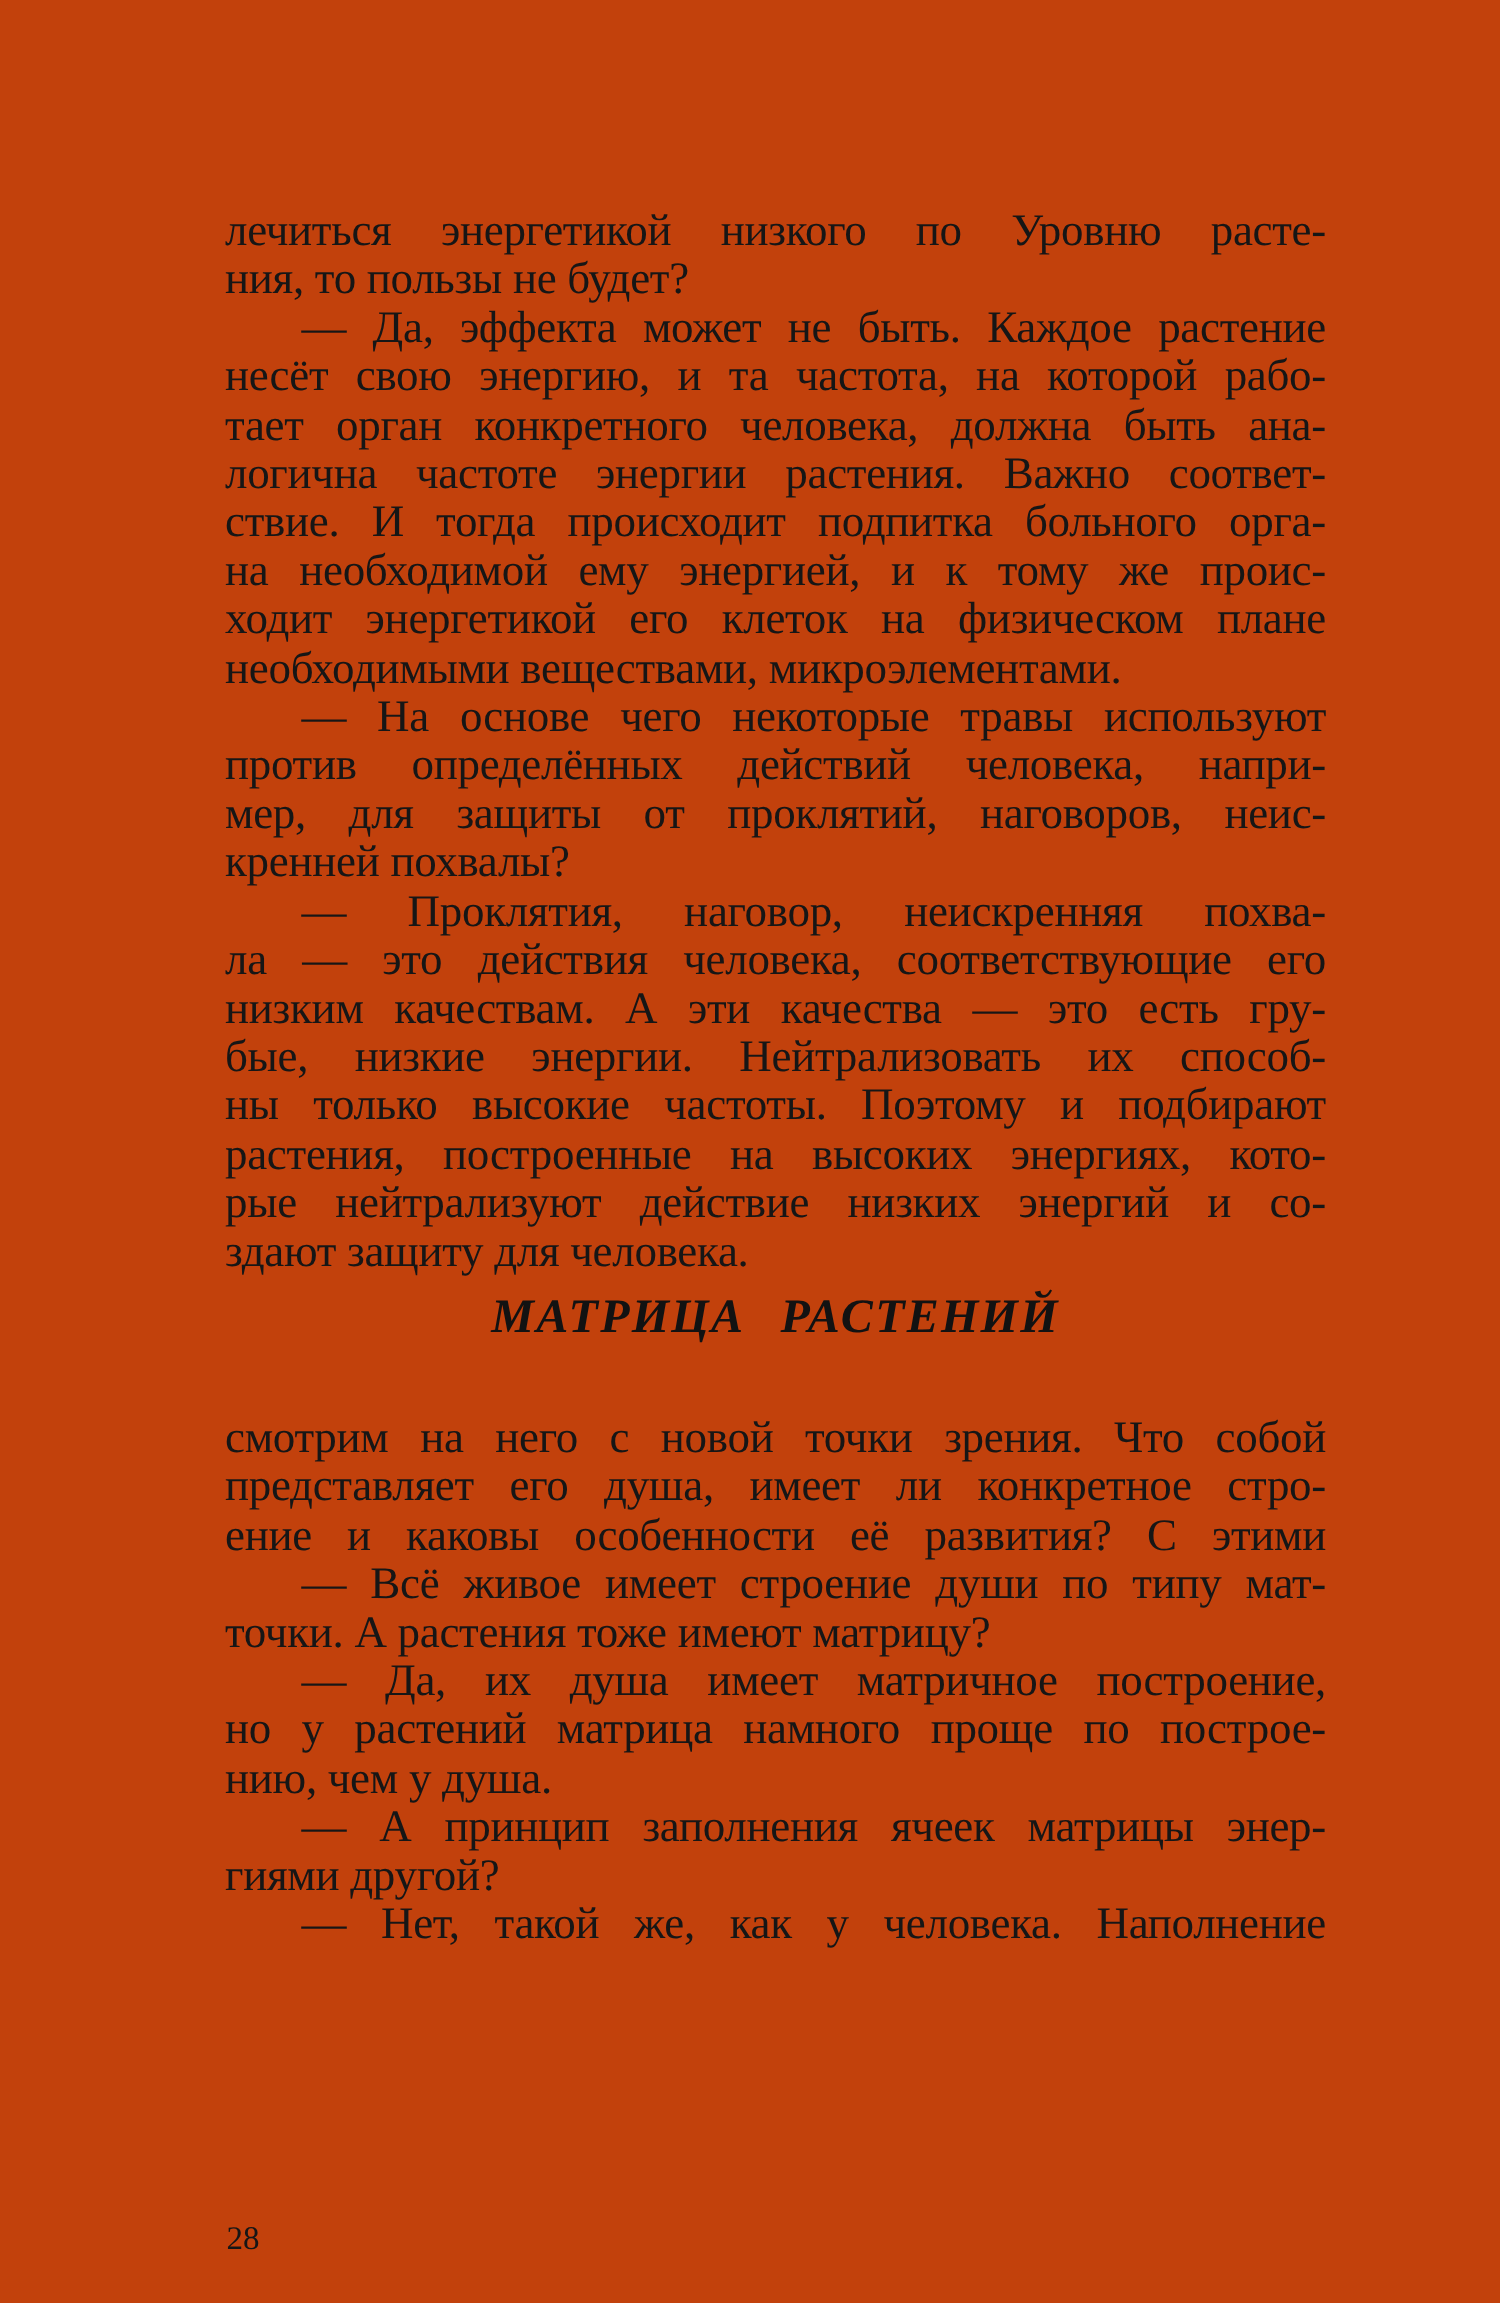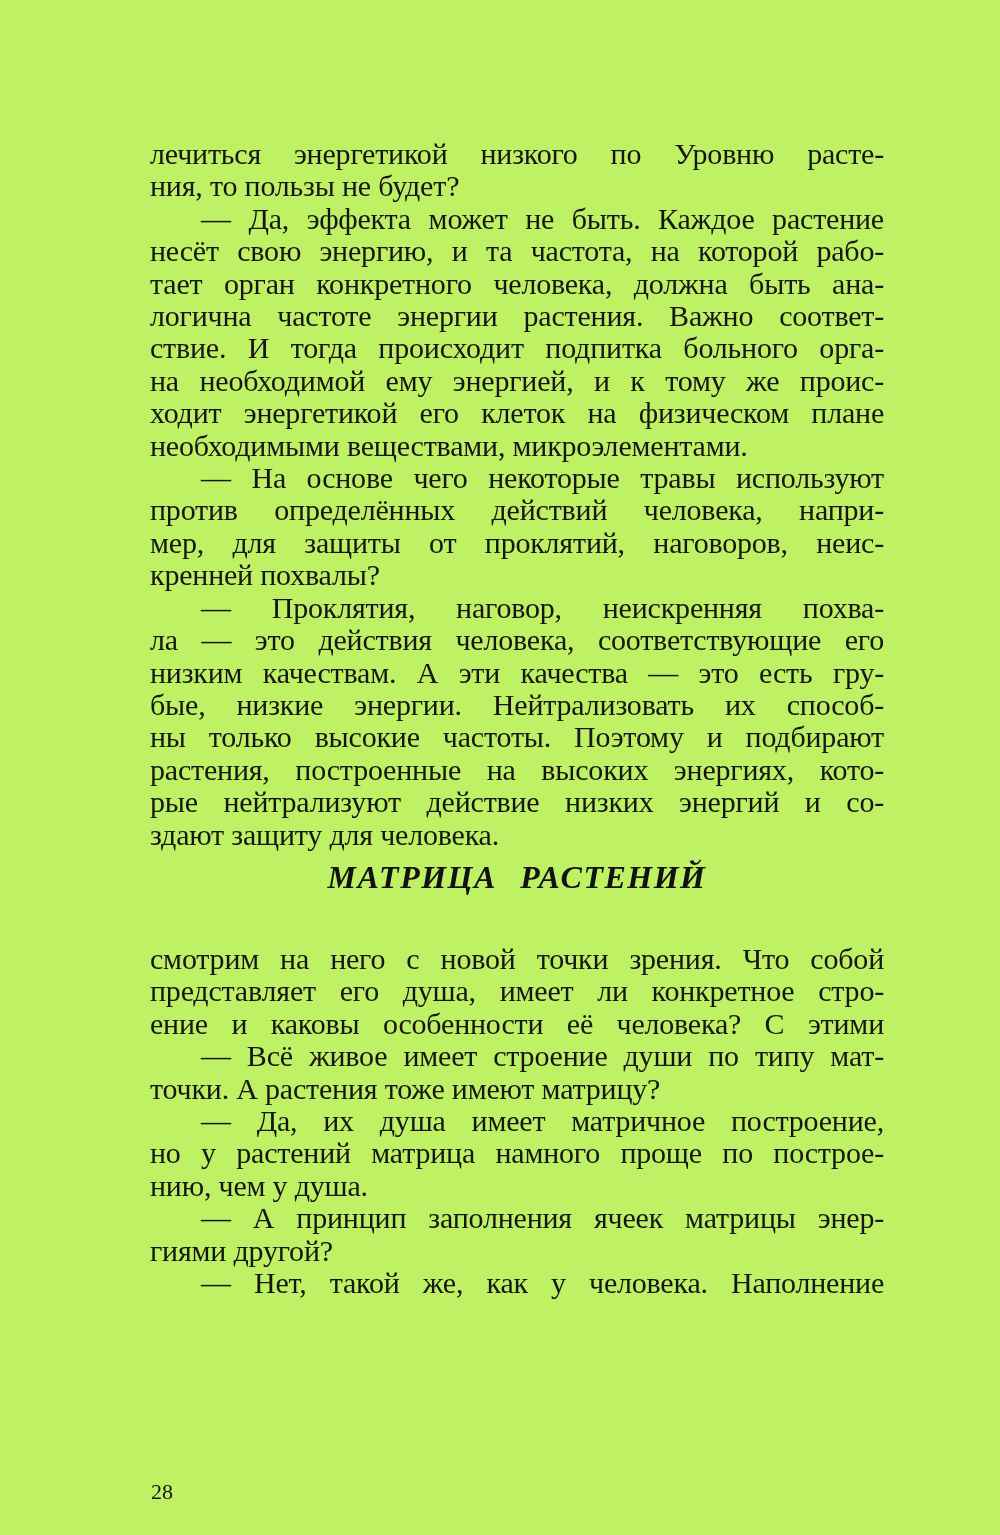--- a/index.html
+++ b/index.html
@@ -4,21 +4,21 @@
 <style>
   html, body {
     margin: 0;
     padding: 0;
     background: #ffffff;
   }
   .page {
     position: relative;
     width: 1000px;
     height: 1535px;
-    background: #bef264;
+    background: #c2410c;
     color: #161616;
     font-family: "Liberation Serif", "DejaVu Serif", serif;
     overflow: hidden;
   }
   .text-column {
     position: absolute;
     left: 150px;
     top: 138px;
     width: 734px;
   }
@@ -95,21 +95,21 @@
         <div class="line justified">бые, низкие энергии. Нейтрализовать их способ-</div>
         <div class="line justified">ны только высокие частоты. Поэтому и подбирают</div>
         <div class="line justified">растения, построенные на высоких энергиях, кото-</div>
         <div class="line justified">рые нейтрализуют действие низких энергий и со-</div>
         <div class="line last">здают защиту для человека.</div>
       </div>
       <div class="heading">МАТРИЦА РАСТЕНИЙ</div>
       <div class="para">
         <div class="line justified">смотрим на него с новой точки зрения. Что собой</div>
         <div class="line justified">представляет его душа, имеет ли конкретное стро-</div>
-        <div class="line justified">ение и каковы особенности её человека? С этими</div>
+        <div class="line justified">ение и каковы особенности её развития? С этими</div>
       </div>
       <div class="para">
         <div class="line justified indent">— Всё живое имеет строение души по типу мат-</div>
         <div class="line last">точки. А растения тоже имеют матрицу?</div>
       </div>
       <div class="para">
         <div class="line justified indent">— Да, их душа имеет матричное построение,</div>
         <div class="line justified">но у растений матрица намного проще по построе-</div>
         <div class="line last">нию, чем у душа.</div>
       </div>

